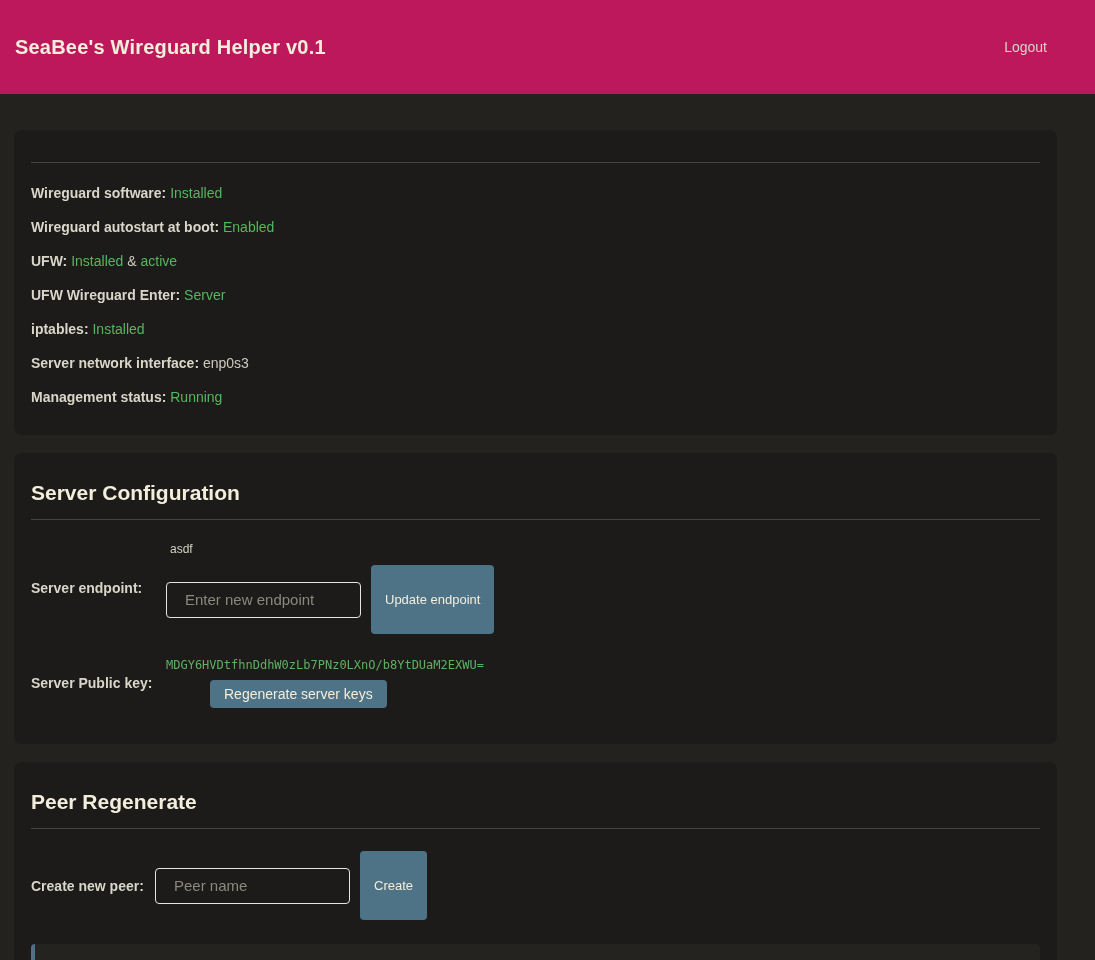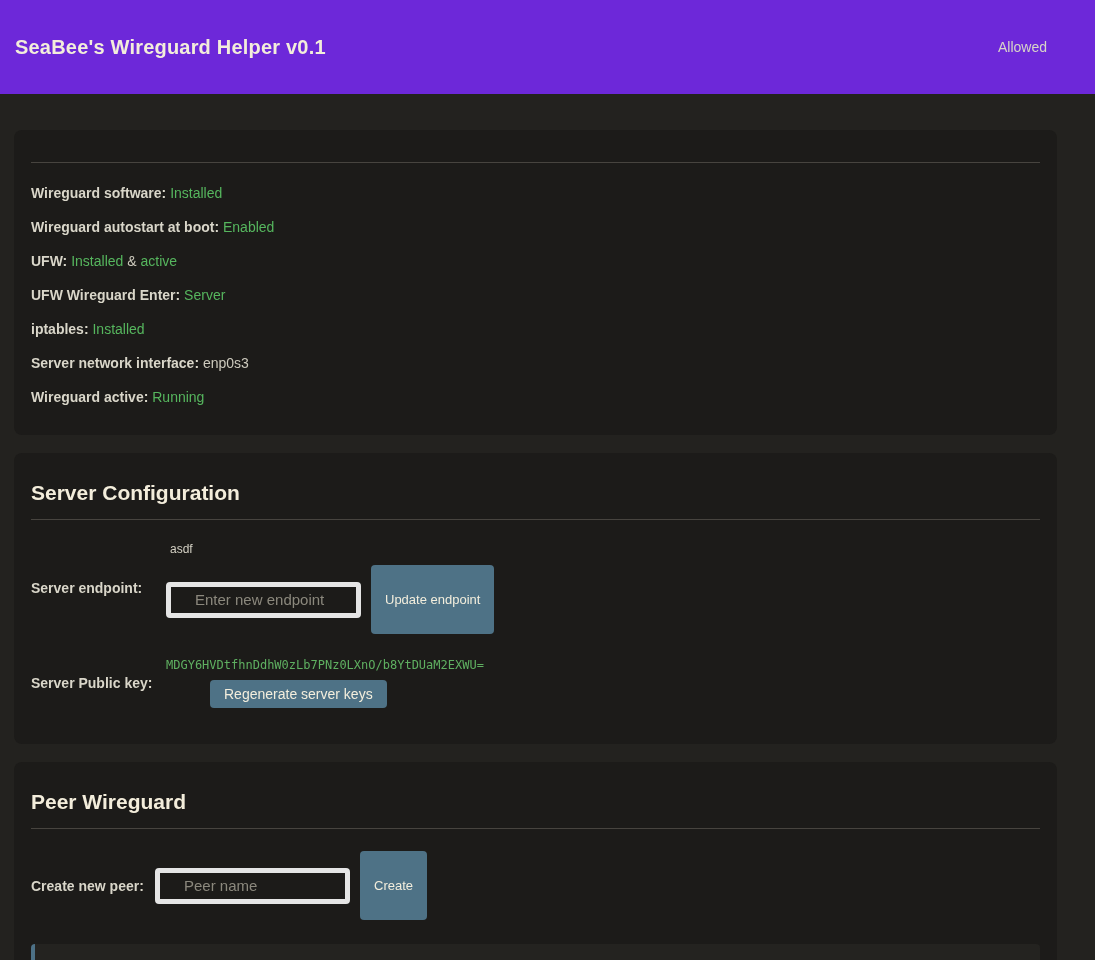--- a/index.html
+++ b/index.html
@@ -8,21 +8,21 @@
     width: 1095px;
     height: 960px;
     overflow: hidden;
     background: #23221f;
     font-family: "Liberation Sans", sans-serif;
   }
 
   
   .app-header {
     height: 94px;
-    background: #6d28d9;
+    background: #be185d;
     display: flex;
     align-items: center;
     justify-content: space-between;
     padding: 0 48px 0 15px;
   }
   .app-title {
     color: #f3eddb;
     font-size: 20px;
     font-weight: bold;
     letter-spacing: 0.2px;
@@ -71,24 +71,24 @@
     color: #d9d6c9;
   }
   .form-label-peer { width: 124px; }
   .control-line { display: flex; align-items: center; }
   .current-value { font-size: 12px; color: #d3d0c3; margin: 0 4px 9px; }
 
   .text-input {
     width: 195px;
     height: 36px;
     background: transparent;
-    border: 5px solid #e5e5e5;
+    border: 1px solid #e5e5e5;
     border-radius: 4px;
     color: #fdba74;
-    padding: 0 24px;
+    padding: 0 18px;
     font-size: 15px;
     font-family: inherit;
     outline: none;
   }
   .text-input::placeholder { color: #8b887d; }
 
   .btn {
     background: #4e7286;
     color: #f3eedd;
     border: none;
@@ -117,21 +117,21 @@
     margin-top: 22px;
   }
   .peer-line { margin: 0 0 8px; font-size: 14px; color: #d0cdc0; }
   .peer-line:last-child { margin-bottom: 0; }
 </style>
 </head>
 <body>
 
 <header class="app-header">
   <div class="app-title">SeaBee's Wireguard Helper v0.1</div>
-  <a class="logout-link">Allowed</a>
+  <a class="logout-link">Logout</a>
 </header>
 
 <main class="page-main">
 
   <section class="card">
     <hr class="divider">
 
     <p class="status-row">
       <span class="lbl">Wireguard software:</span>
       <span class="val-green">Installed</span>
@@ -152,21 +152,21 @@
     </p>
     <p class="status-row">
       <span class="lbl">iptables:</span>
       <span class="val-green">Installed</span>
     </p>
     <p class="status-row">
       <span class="lbl">Server network interface:</span>
       <span class="val-plain">enp0s3</span>
     </p>
     <p class="status-row">
-      <span class="lbl">Wireguard active:</span>
+      <span class="lbl">Management status:</span>
       <span class="val-green">Running</span>
     </p>
   </section>
 
   <section class="card">
     <h2 class="section-title">Server Configuration</h2>
     <hr class="divider">
 
     <div class="form-row">
       <div class="form-label">Server endpoint:</div>
@@ -182,21 +182,21 @@
     <div class="form-row">
       <div class="form-label">Server Public key:</div>
       <div>
         <p class="mono-key">MDGY6HVDtfhnDdhW0zLb7PNz0LXnO/b8YtDUaM2EXWU=</p>
         <button class="btn btn-sm">Regenerate server keys</button>
       </div>
     </div>
   </section>
 
   <section class="card">
-    <h2 class="section-title">Peer Wireguard</h2>
+    <h2 class="section-title">Peer Regenerate</h2>
     <hr class="divider">
 
     <div class="form-row">
       <div class="form-label form-label-peer">Create new peer:</div>
       <div class="control-line">
         <input class="text-input" type="text" placeholder="Peer name" style="">
         <button class="btn btn-tall">Create</button>
       </div>
     </div>
 

